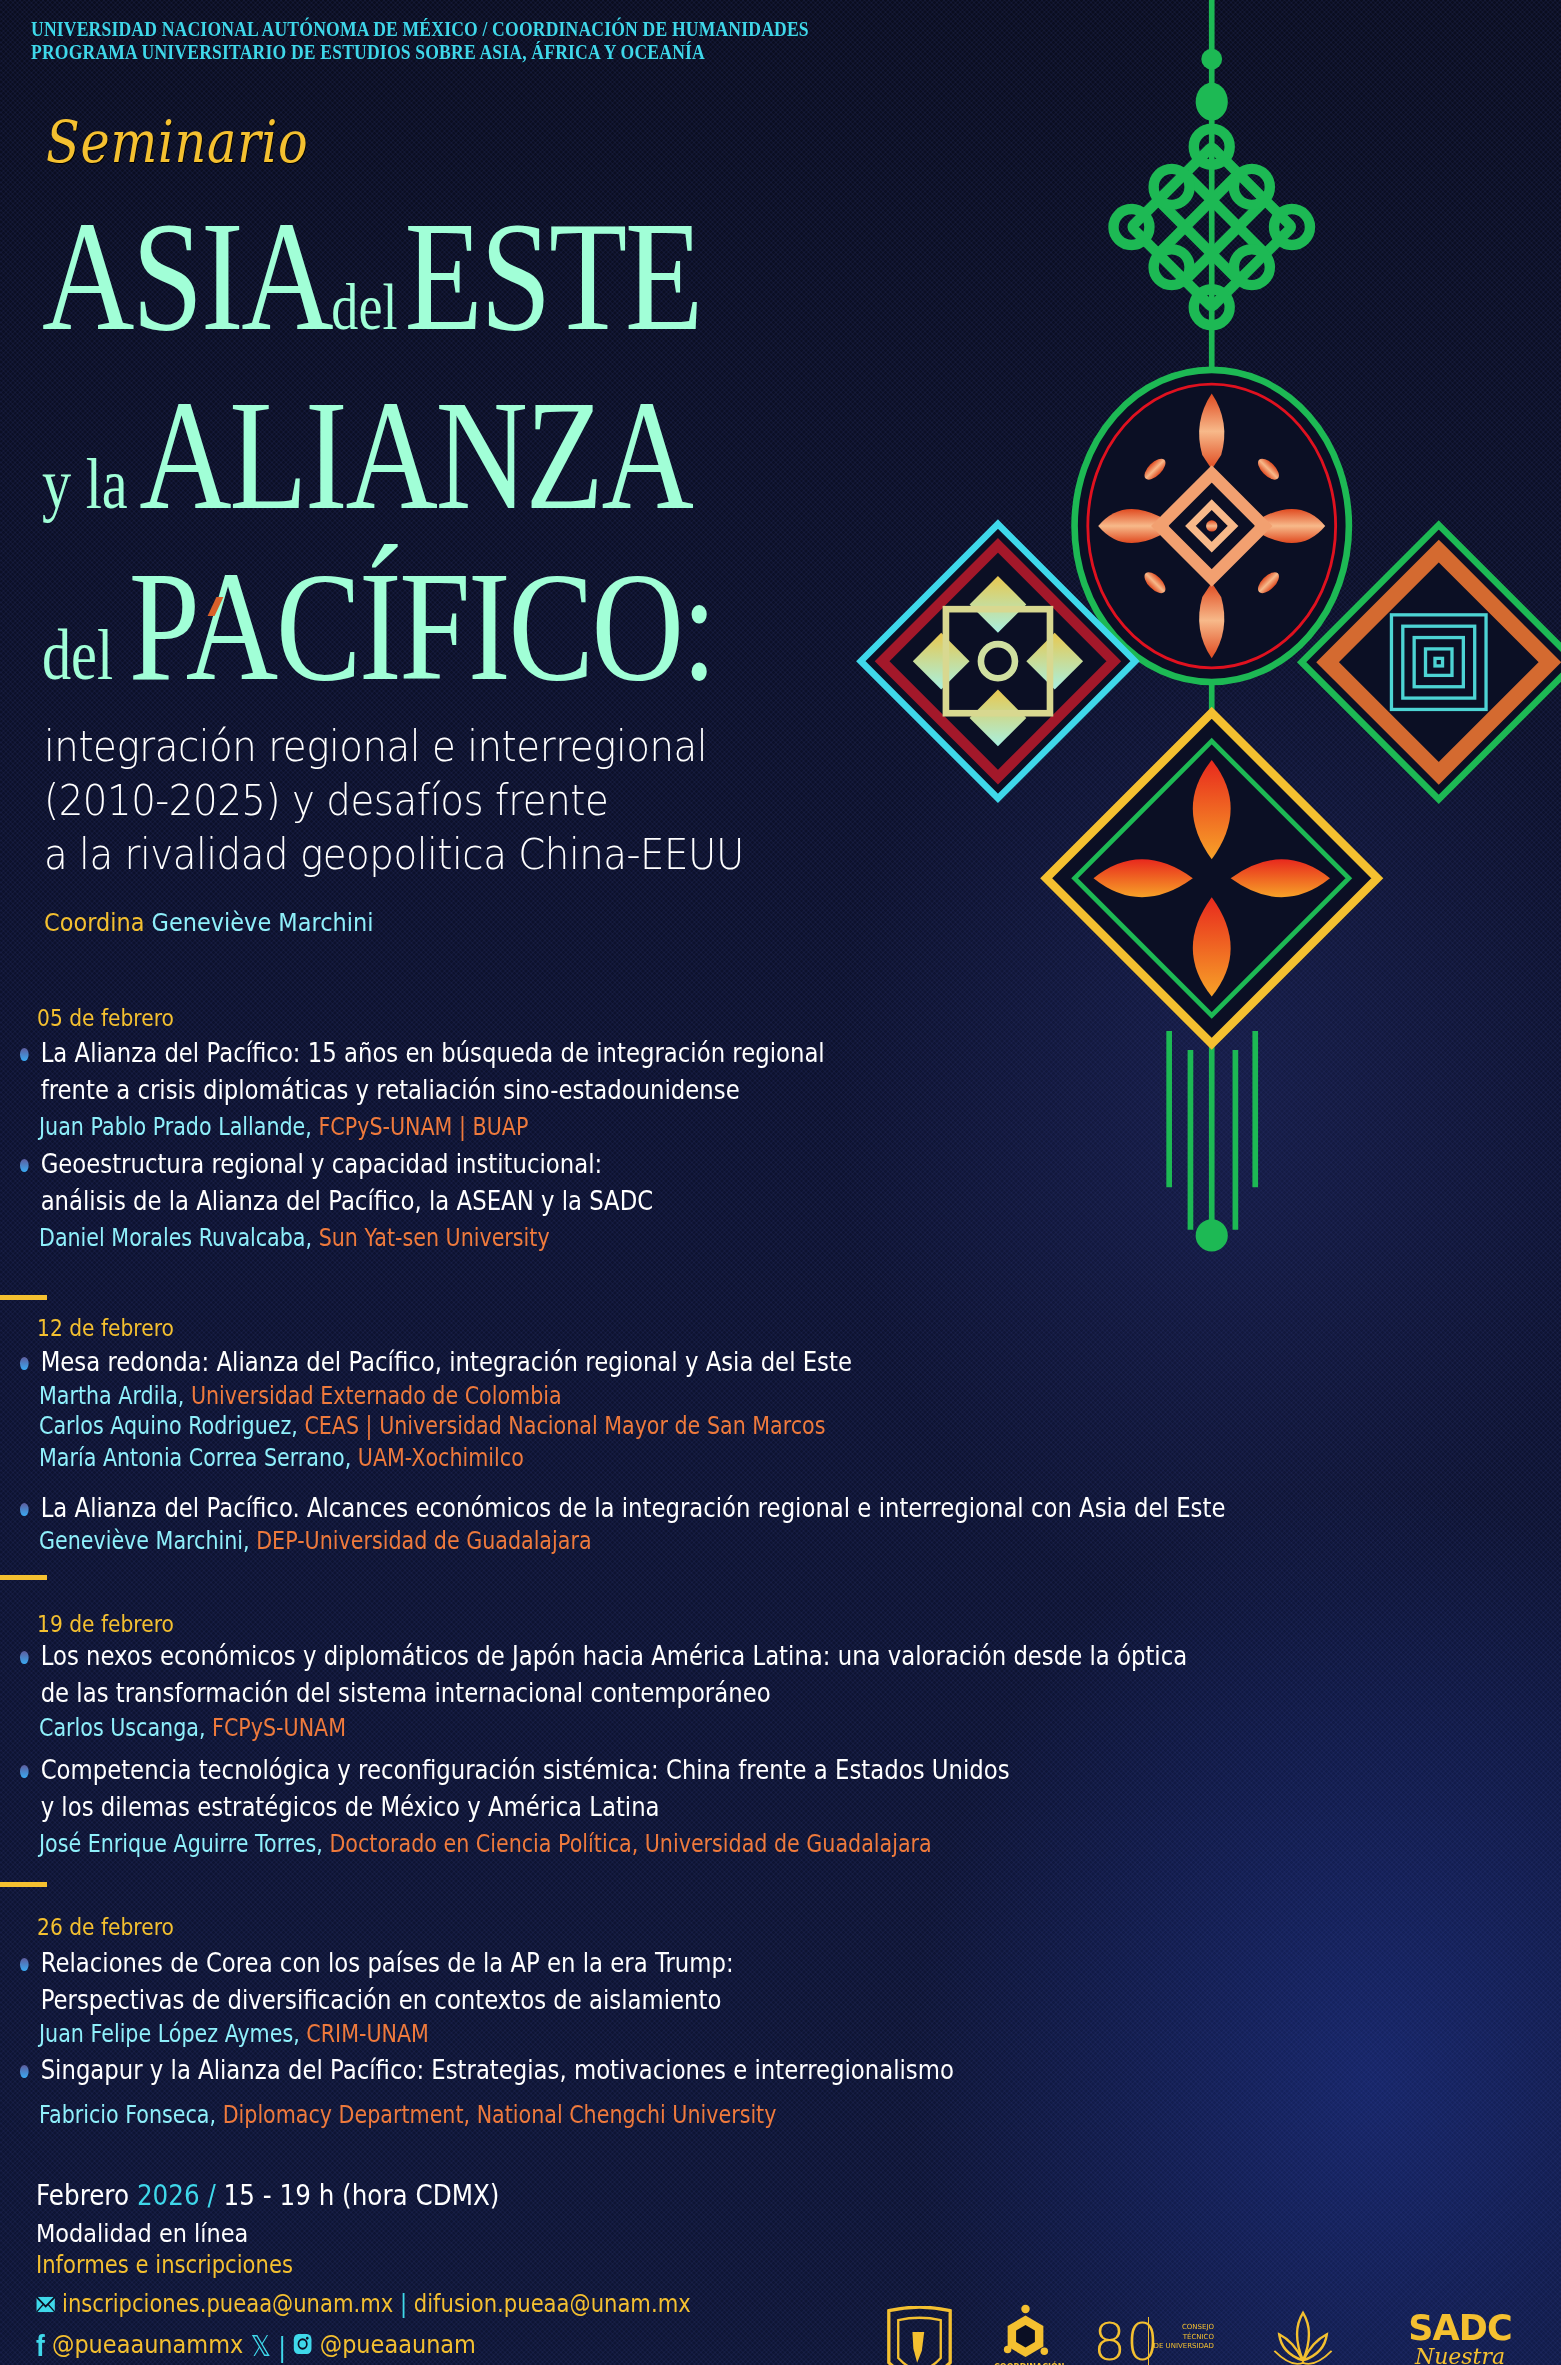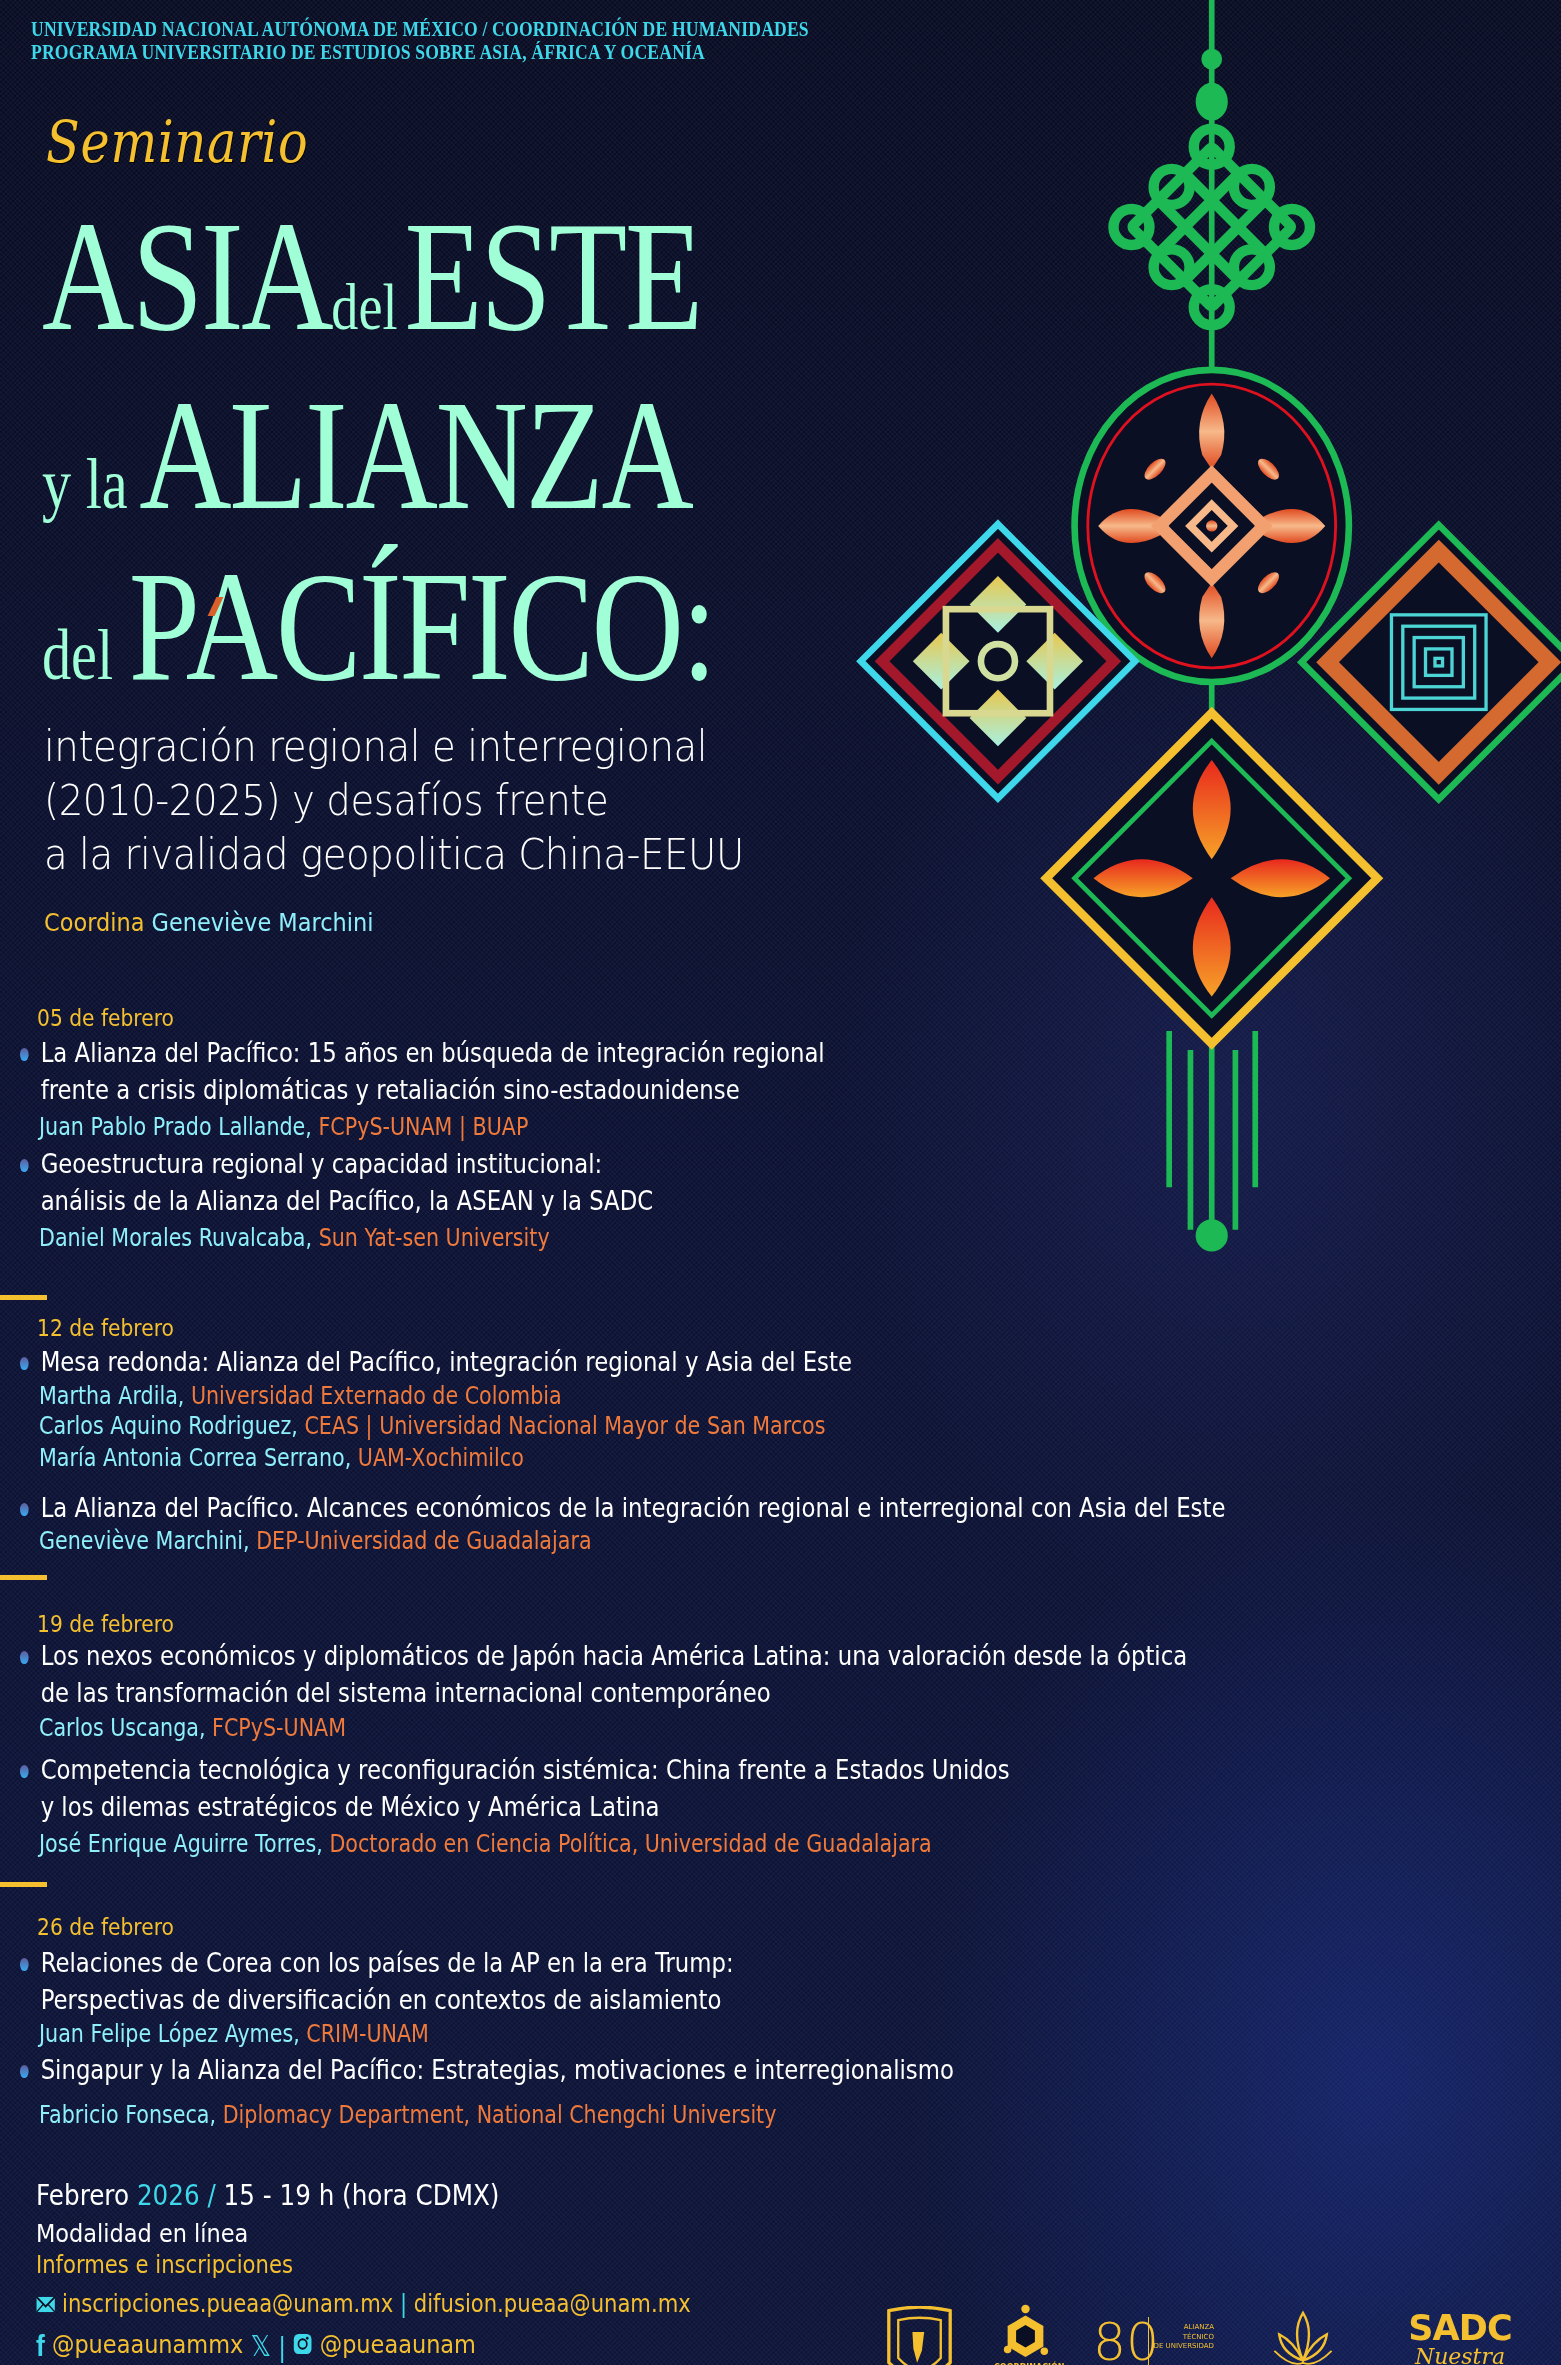--- a/index.html
+++ b/index.html
@@ -221,21 +221,21 @@
     </svg>
   <div style="font-size:8px; font-weight:bold; line-height:10.4px;">COORDINACIÓN</div>
   
 </div>
 <div class="logo" style="left:1093px; top:2314px; width:43px;">
   <div style="font-size:52px; line-height:57px; font-weight:300;">80</div>
 
 </div>
 <div class="abs" style="left:1148px; top:2317px; width:0.9px; height:71px; background:#f4c030;"></div>
 <div class="logo" style="left:1152px; top:2323px; width:62px; text-align:right; font-size:7px; line-height:9.5px;">
-  <div>ALIANZA TÉCNICO</div>
+  <div>CONSEJO TÉCNICO</div>
   <div>DE UNIVERSIDAD</div>
 
 </div>
 <div class="logo" style="left:1272px; top:2308px; width:62px;">
   <svg width="62" height="62" viewBox="0 0 130 130">
       <path d="M65,10 Q90,50 65,110 Q40,50 65,10 Z" fill="none" stroke="#f4c030" stroke-width="5"></path>
       <path d="M65,110 Q20,95 15,55 Q45,70 65,110" fill="none" stroke="#f4c030" stroke-width="5"></path>
       <path d="M65,110 Q110,95 115,55 Q85,70 65,110" fill="none" stroke="#f4c030" stroke-width="5"></path>
       <path d="M5,90 Q40,125 65,115 Q90,125 125,90" fill="none" stroke="#f4c030" stroke-width="4"></path>
     </svg>

